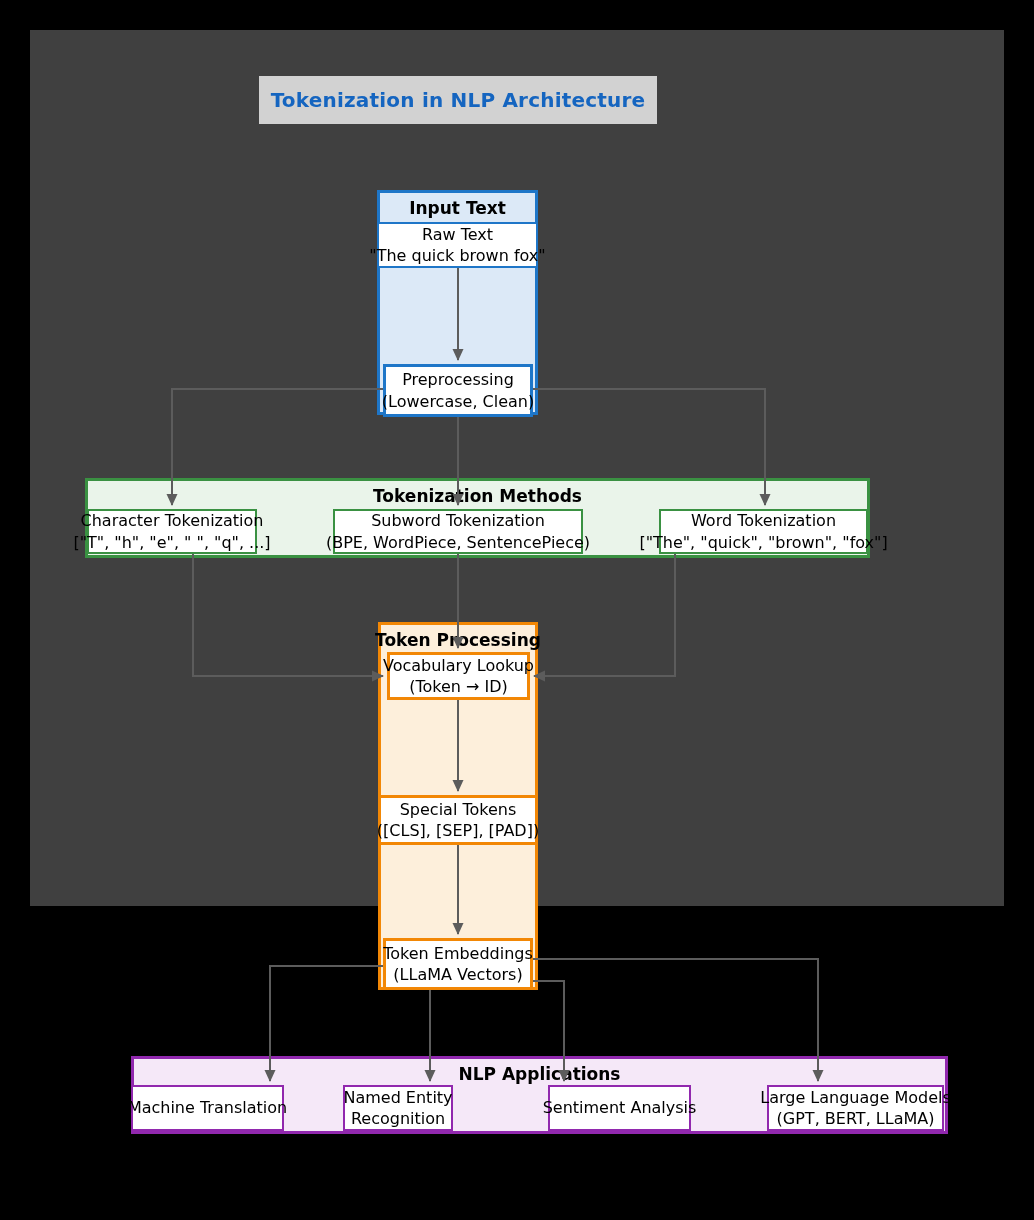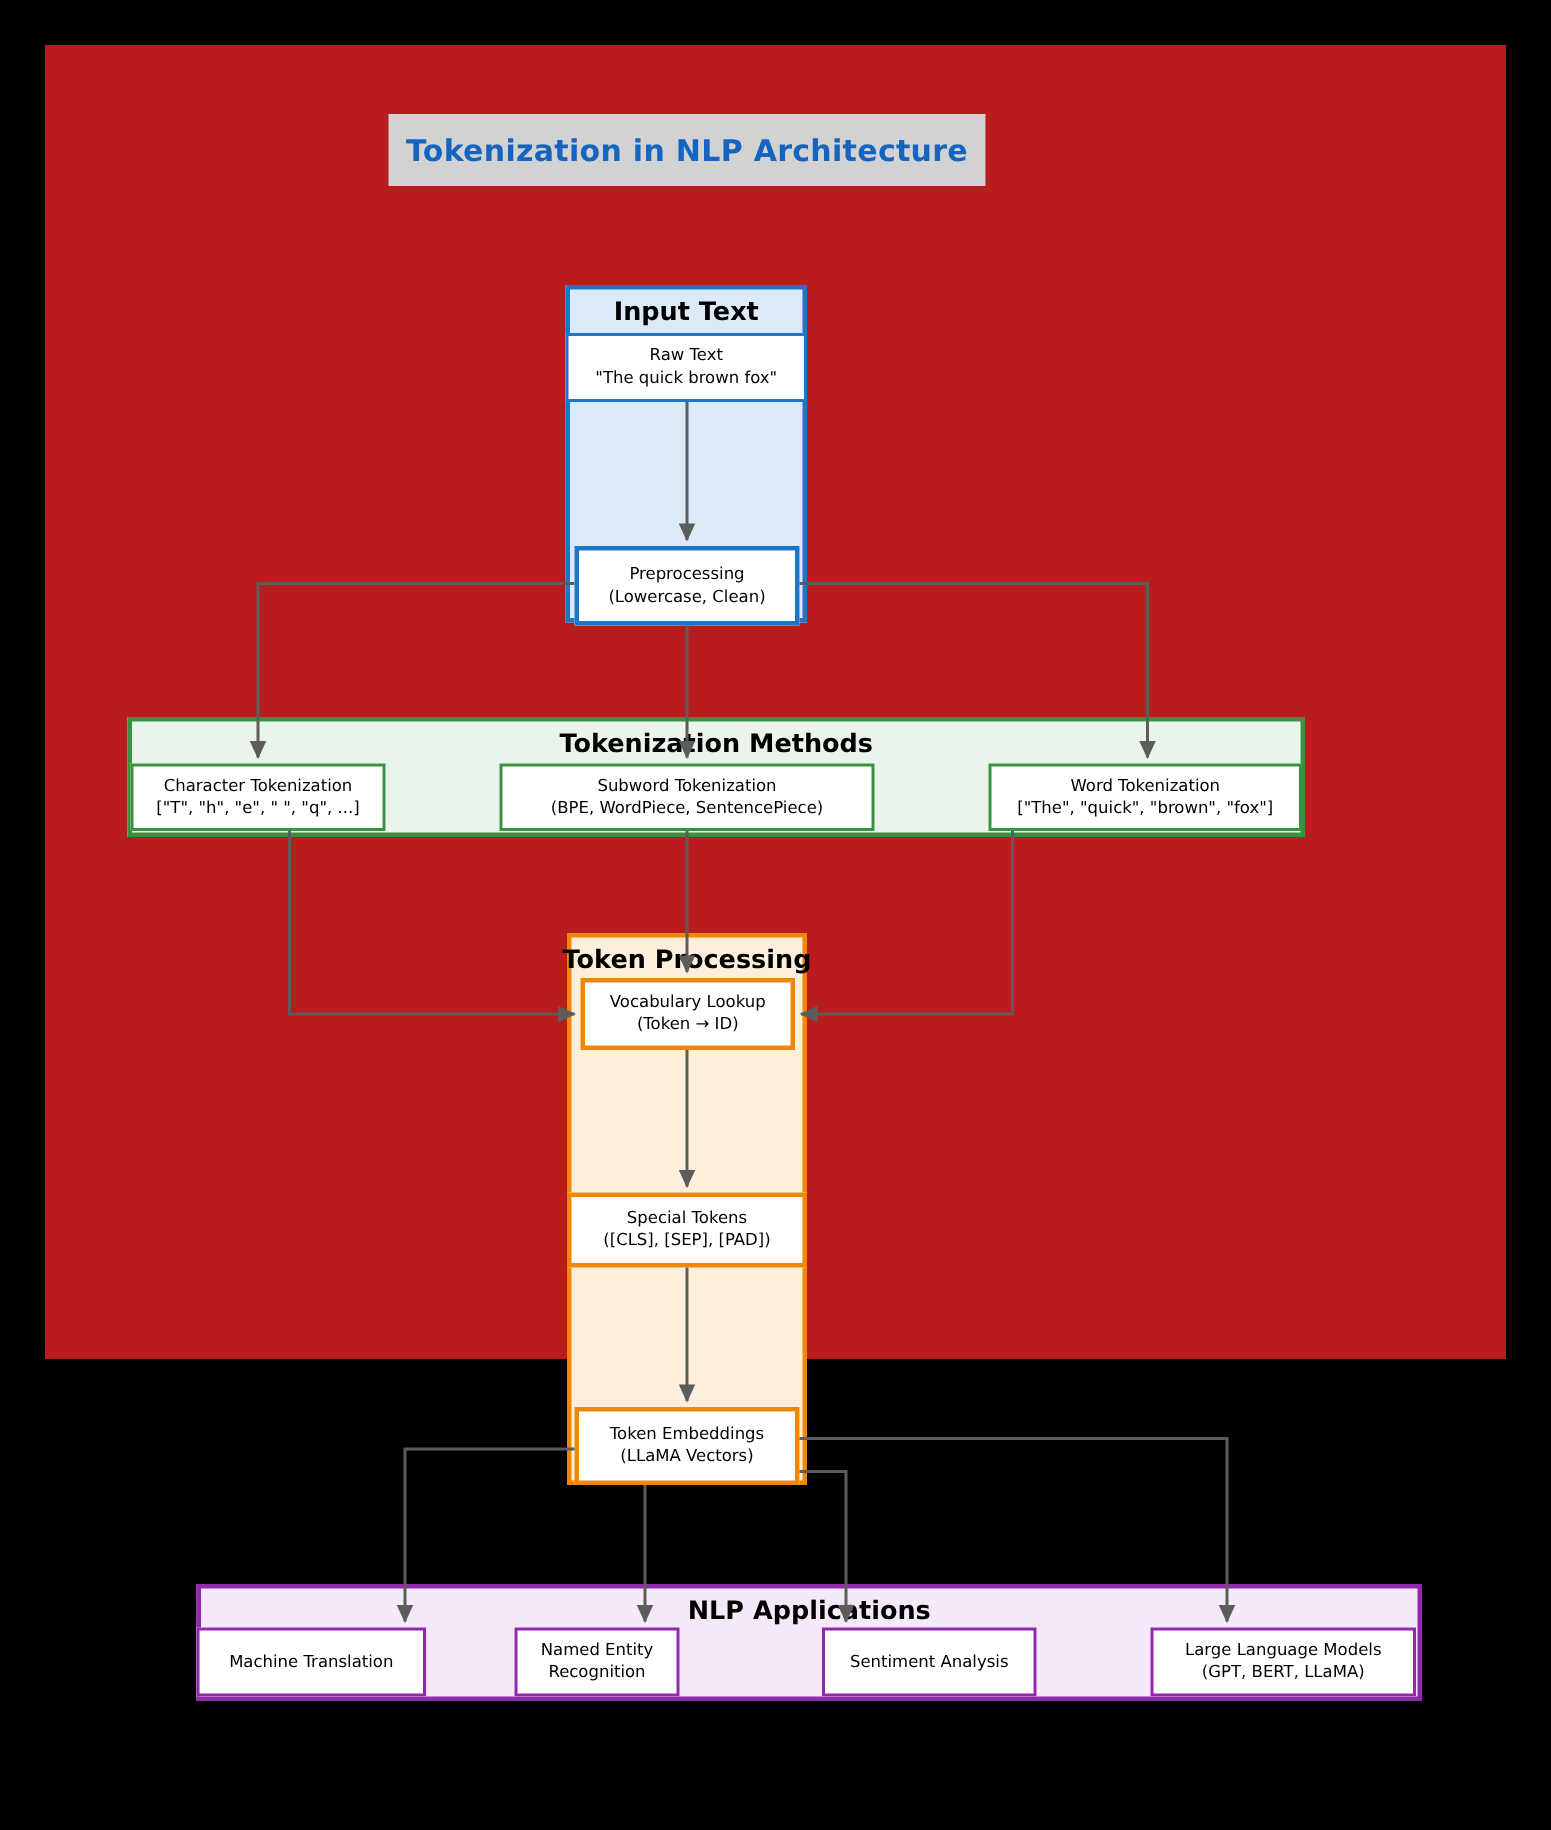--- a/index.html
+++ b/index.html
@@ -6,21 +6,21 @@
   #canvas {
     position: relative;
     width: 1034px; height: 1220px;
     background: #000;
     font-family: "DejaVu Sans", "Liberation Sans", sans-serif;
     overflow: hidden;
   }
   #page {
     position: absolute; left: 30px; top: 30px;
     width: 974px; height: 876px;
-    background: #b91c1c;
+    background: #404040;
   }
   .abs { position: absolute; }
   #title-banner {
     display: flex; align-items: center; justify-content: center;
     background: var(--title-bg);
     color: var(--title-text);
     font-size: 20px; font-weight: bold;
     letter-spacing: 0.2px;
   }
   .container { box-sizing: border-box; }
@@ -33,21 +33,21 @@
     display: flex; align-items: center; justify-content: center;
     font-size: 17px; font-weight: bold; color: #000;
     white-space: nowrap;
   }
   .node {
     position: absolute; box-sizing: border-box;
     background: #ffffff;
     display: flex; flex-direction: column;
     align-items: center; justify-content: center;
     text-align: center;
-    font-size: 11px; line-height: 1.32; color: #000;
+    font-size: 16px; line-height: 1.32; color: #000;
     white-space: nowrap;
   }
   .node.b2-blue   { border: 2px solid var(--blue-border); }
   .node.b3-blue   { border: 3px solid var(--blue-border); }
   .node.b2-green  { border: 2px solid var(--green-border); }
   .node.b3-orange { border: 3px solid var(--orange-border); }
   .node.b2-purple { border: 2px solid var(--purple-border); }
   #arrow-layer { position: absolute; left: 0; top: 0; pointer-events: none; }
   #arrow-layer path { stroke: var(--arrow); stroke-width: 2; fill: none; }
 </style>

